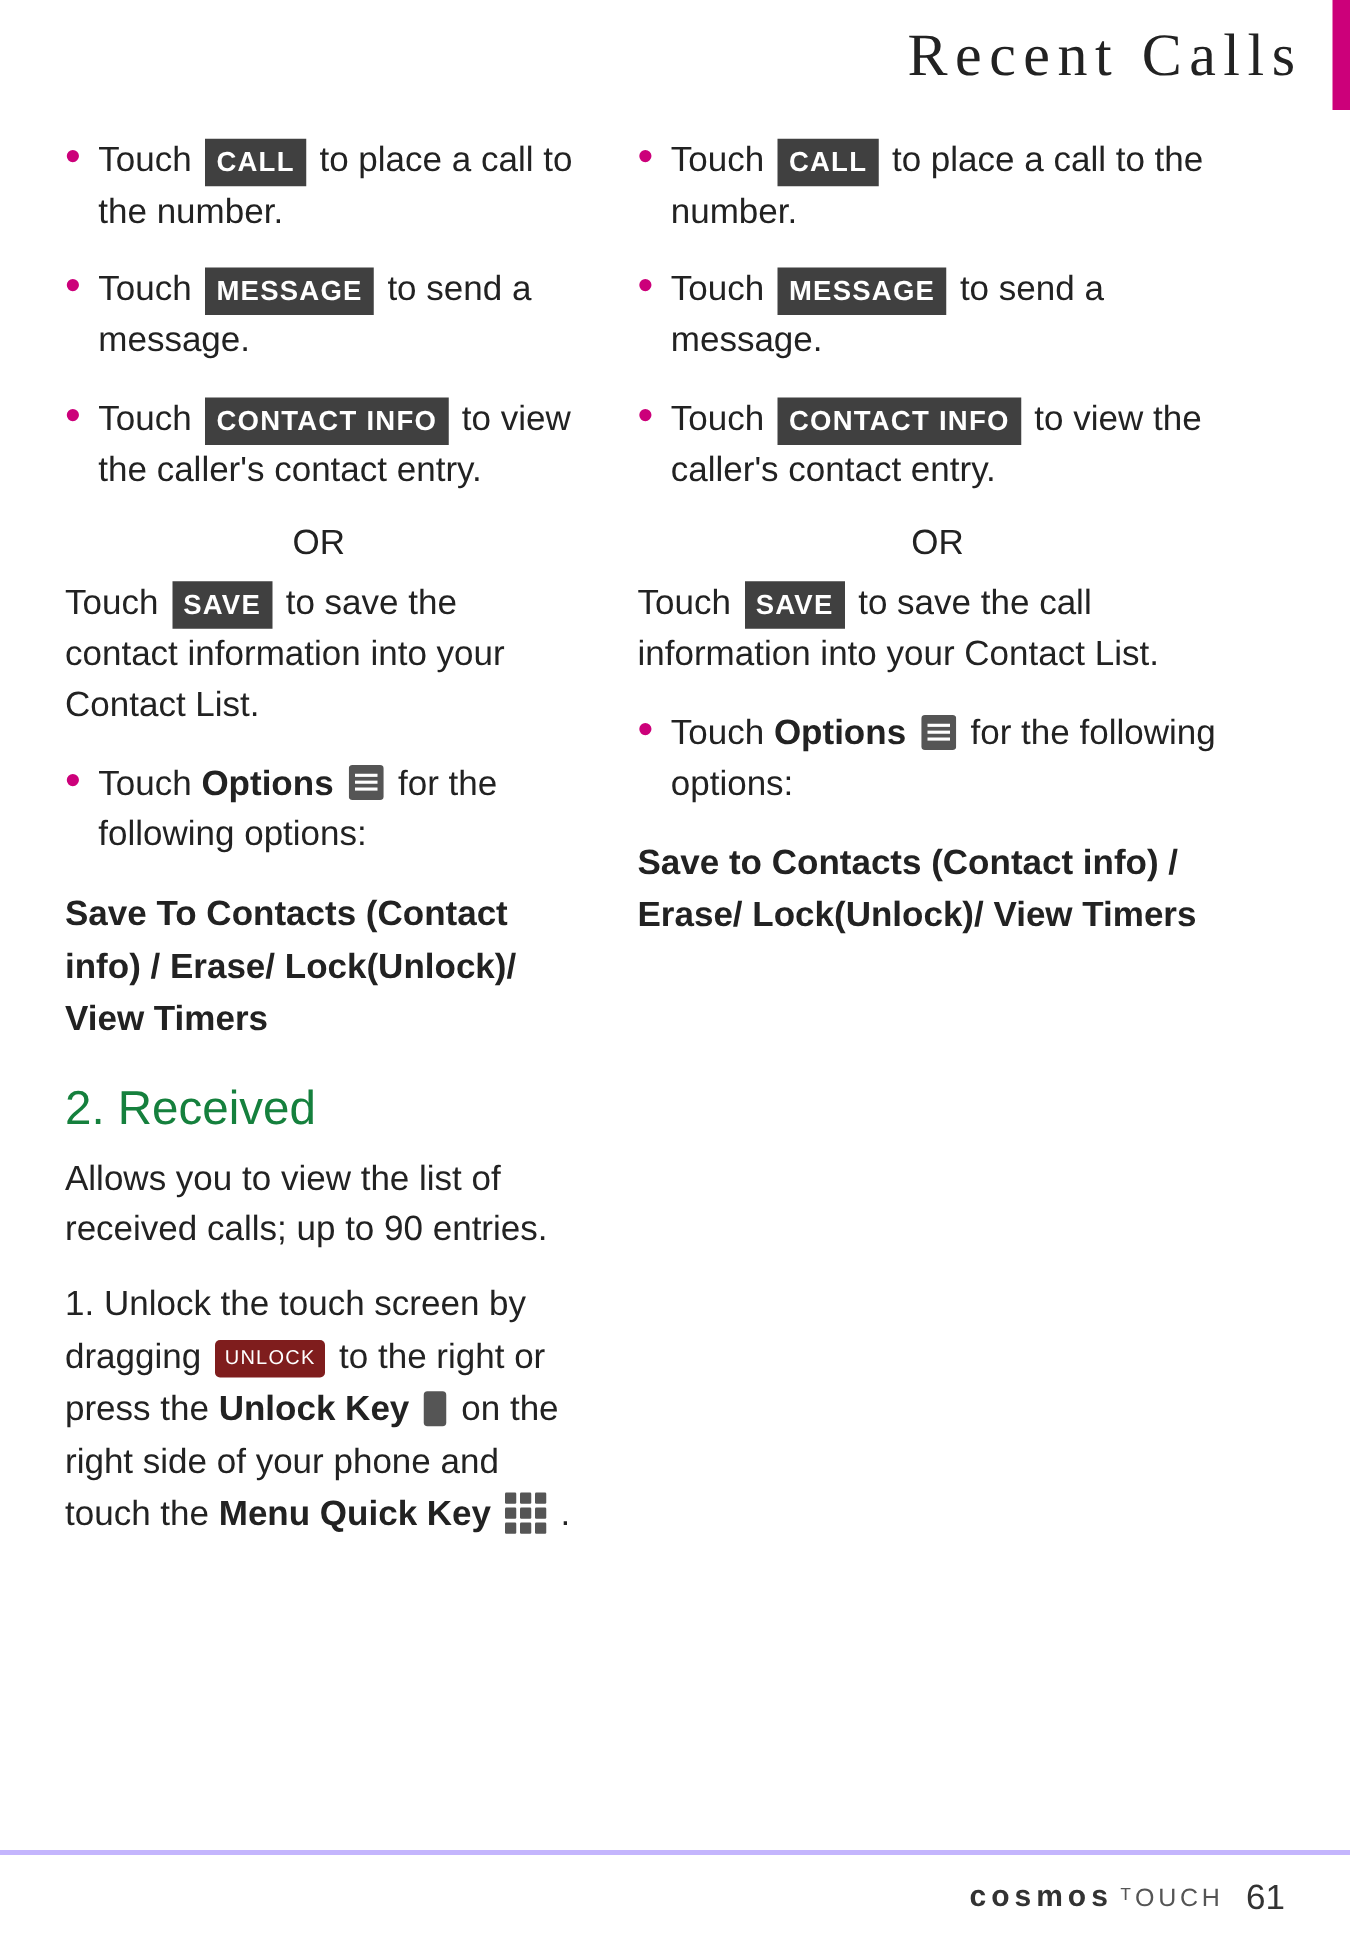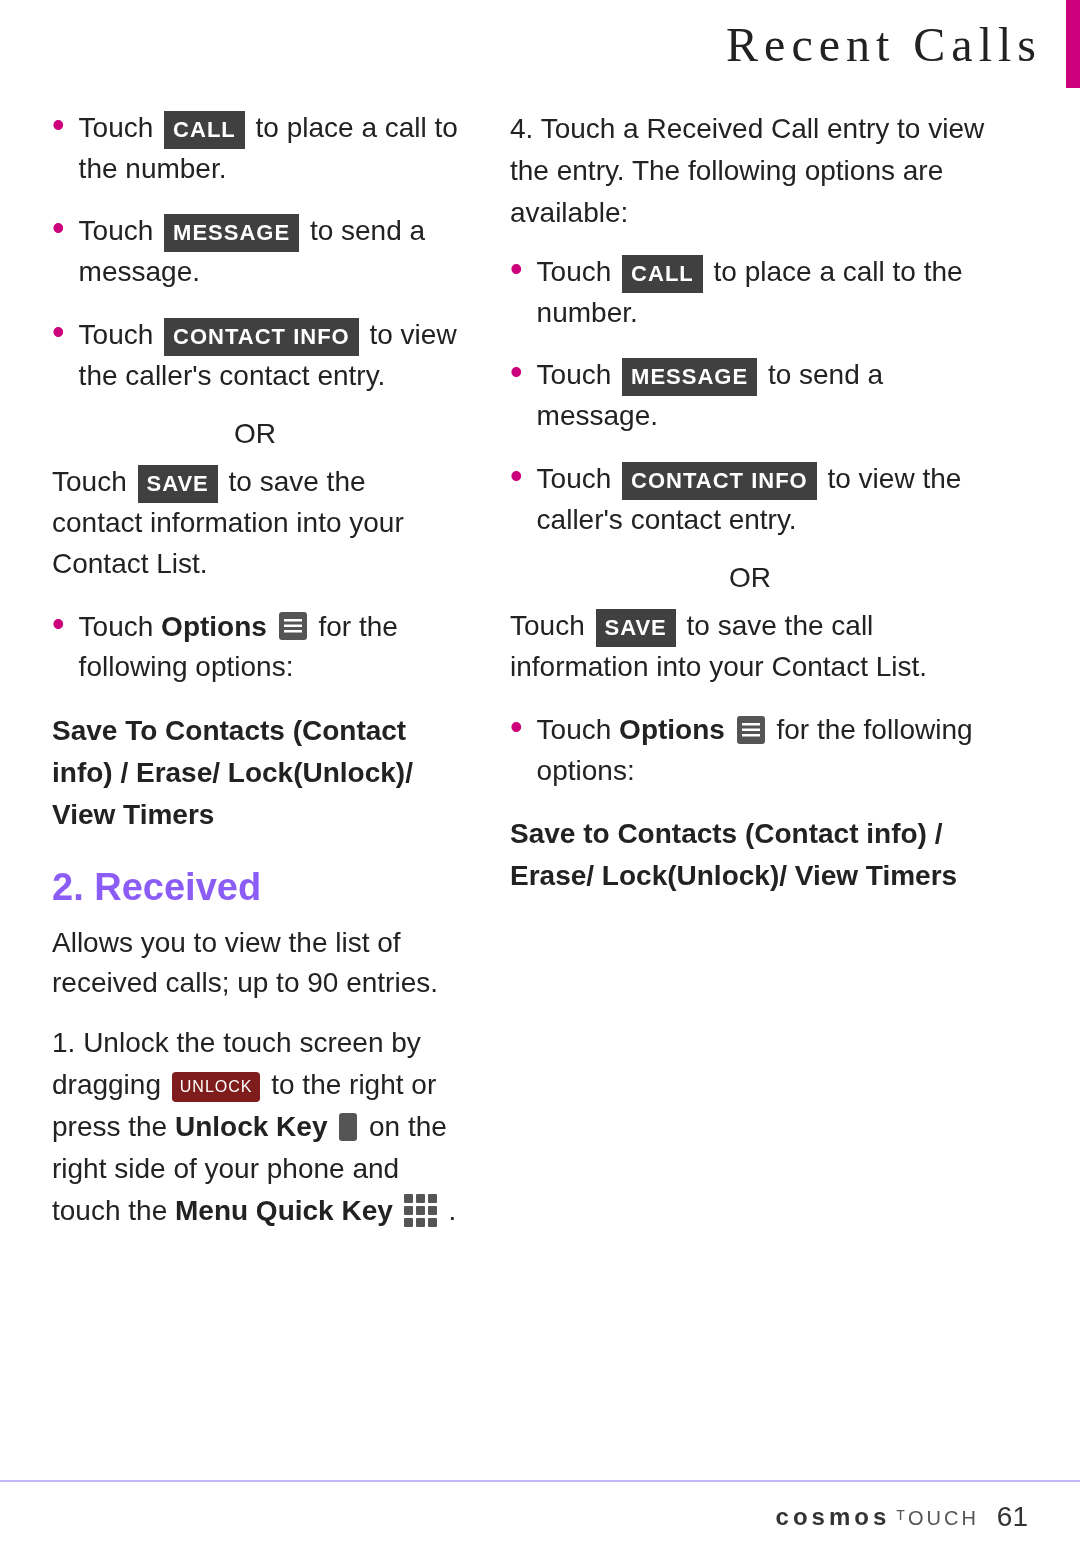--- a/index.html
+++ b/index.html
@@ -102,22 +102,22 @@
       font-size: 28px;
       font-weight: bold;
       line-height: 1.5;
       margin-bottom: 22px;
       padding-left: 0;
     }
 
     
     .section-heading {
       font-size: 38px;
-      font-weight: bold;
-      color: #8b5cf6;
+      font-weight: normal;
+      color: #15803d;
       margin: 30px 0 14px 0;
     }
 
     
     .desc-para {
       font-size: 28px;
       line-height: 1.45;
       margin-bottom: 18px;
     }
 
@@ -167,21 +167,21 @@
       position: relative;
       top: -2px;
     }
 
     
     .footer {
       position: absolute;
       bottom: 0;
       left: 0;
       right: 0;
-      border-top: 2px solid #c4b5fd;
+      border-top: 4px solid #c4b5fd;
       display: flex;
       justify-content: flex-end;
       align-items: center;
       padding: 14px 52px;
       height: 72px;
     }
     .footer-brand {
       font-size: 24px;
       letter-spacing: 3px;
       color: #333;
@@ -285,23 +285,20 @@
           <span></span>
       </span> .
     </p>
 
   </div>
 
   <div class="right-col">
 
 
 
-    <p class="numbered-step">
-      4. Touch a Received Call entry to view the entry. The following options are available:
-    </p>
 
     <div class="bullet-item">
       <span class="bullet-dot">•</span>
       <span class="bullet-text">
         Touch <span class="badge">CALL</span> to place a call to the number.
       </span>
     </div>
 
     <div class="bullet-item">
       <span class="bullet-dot">•</span>

